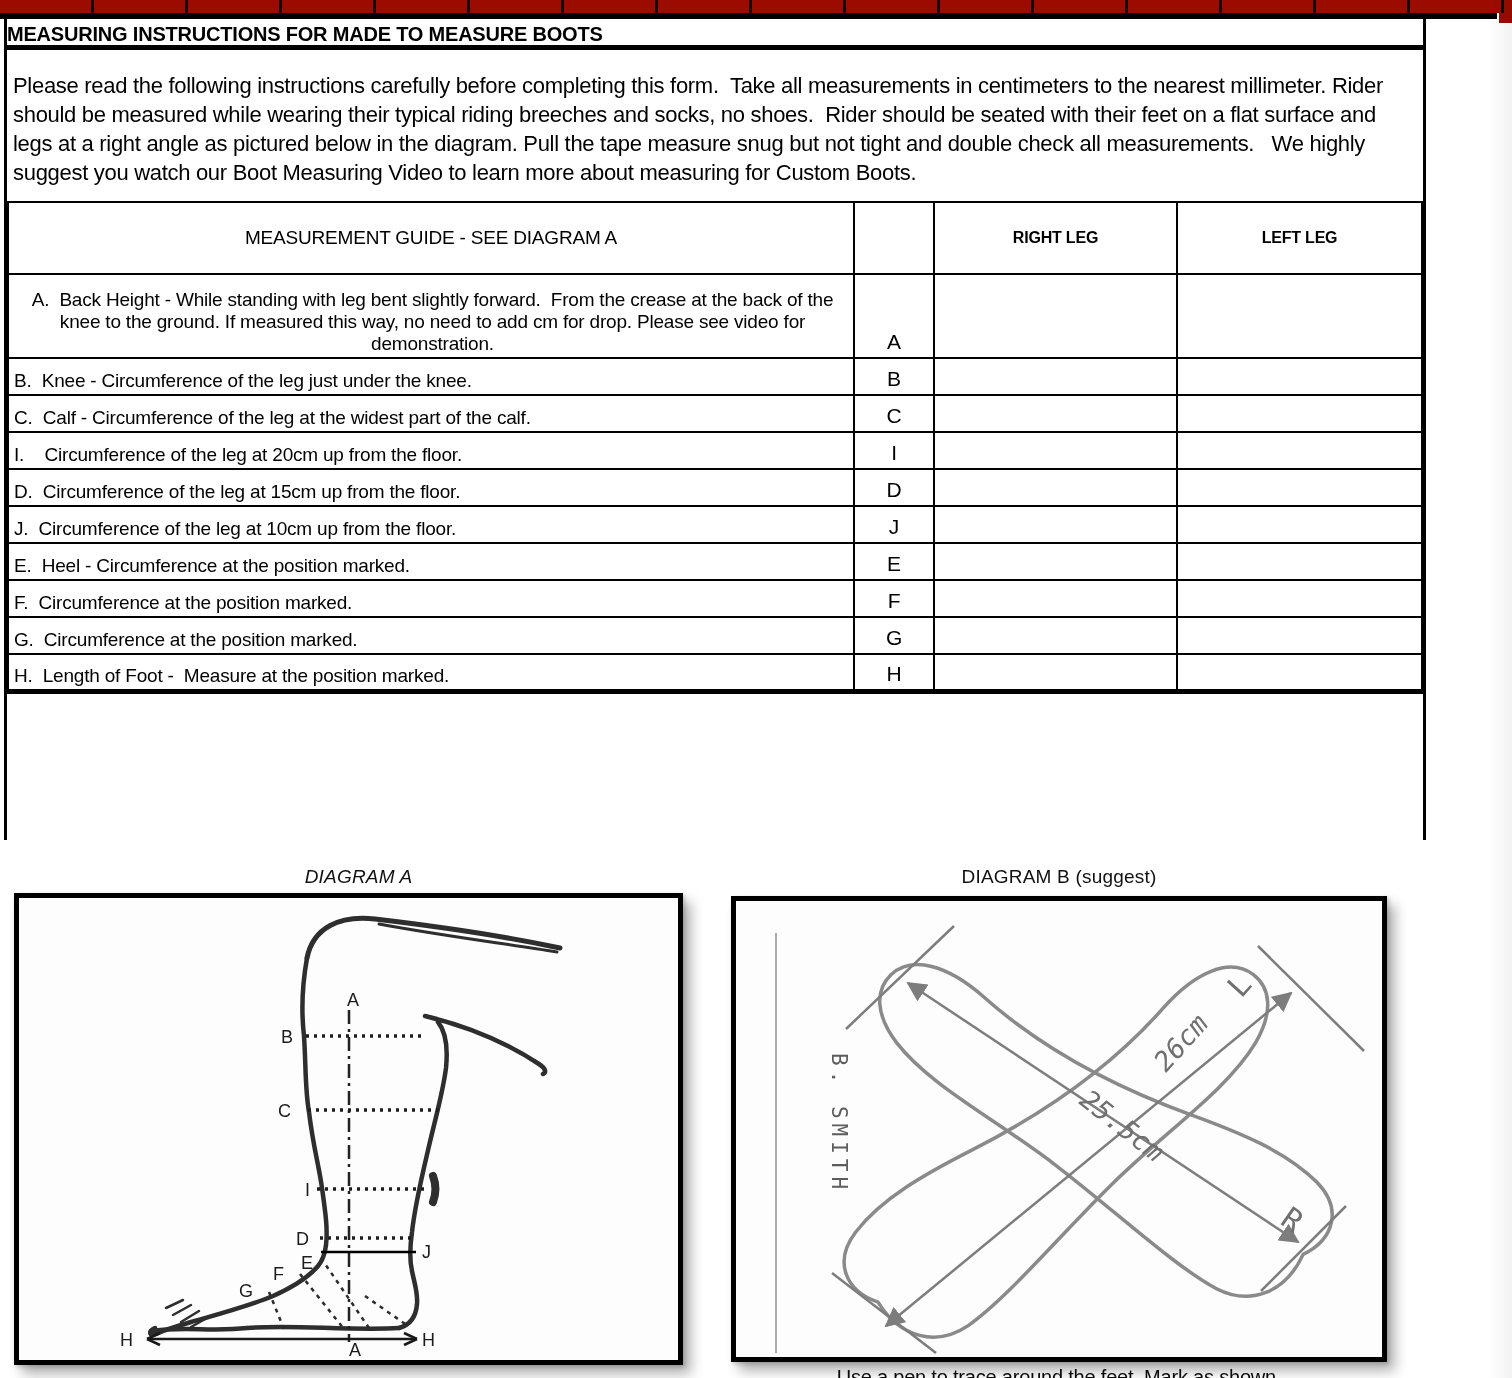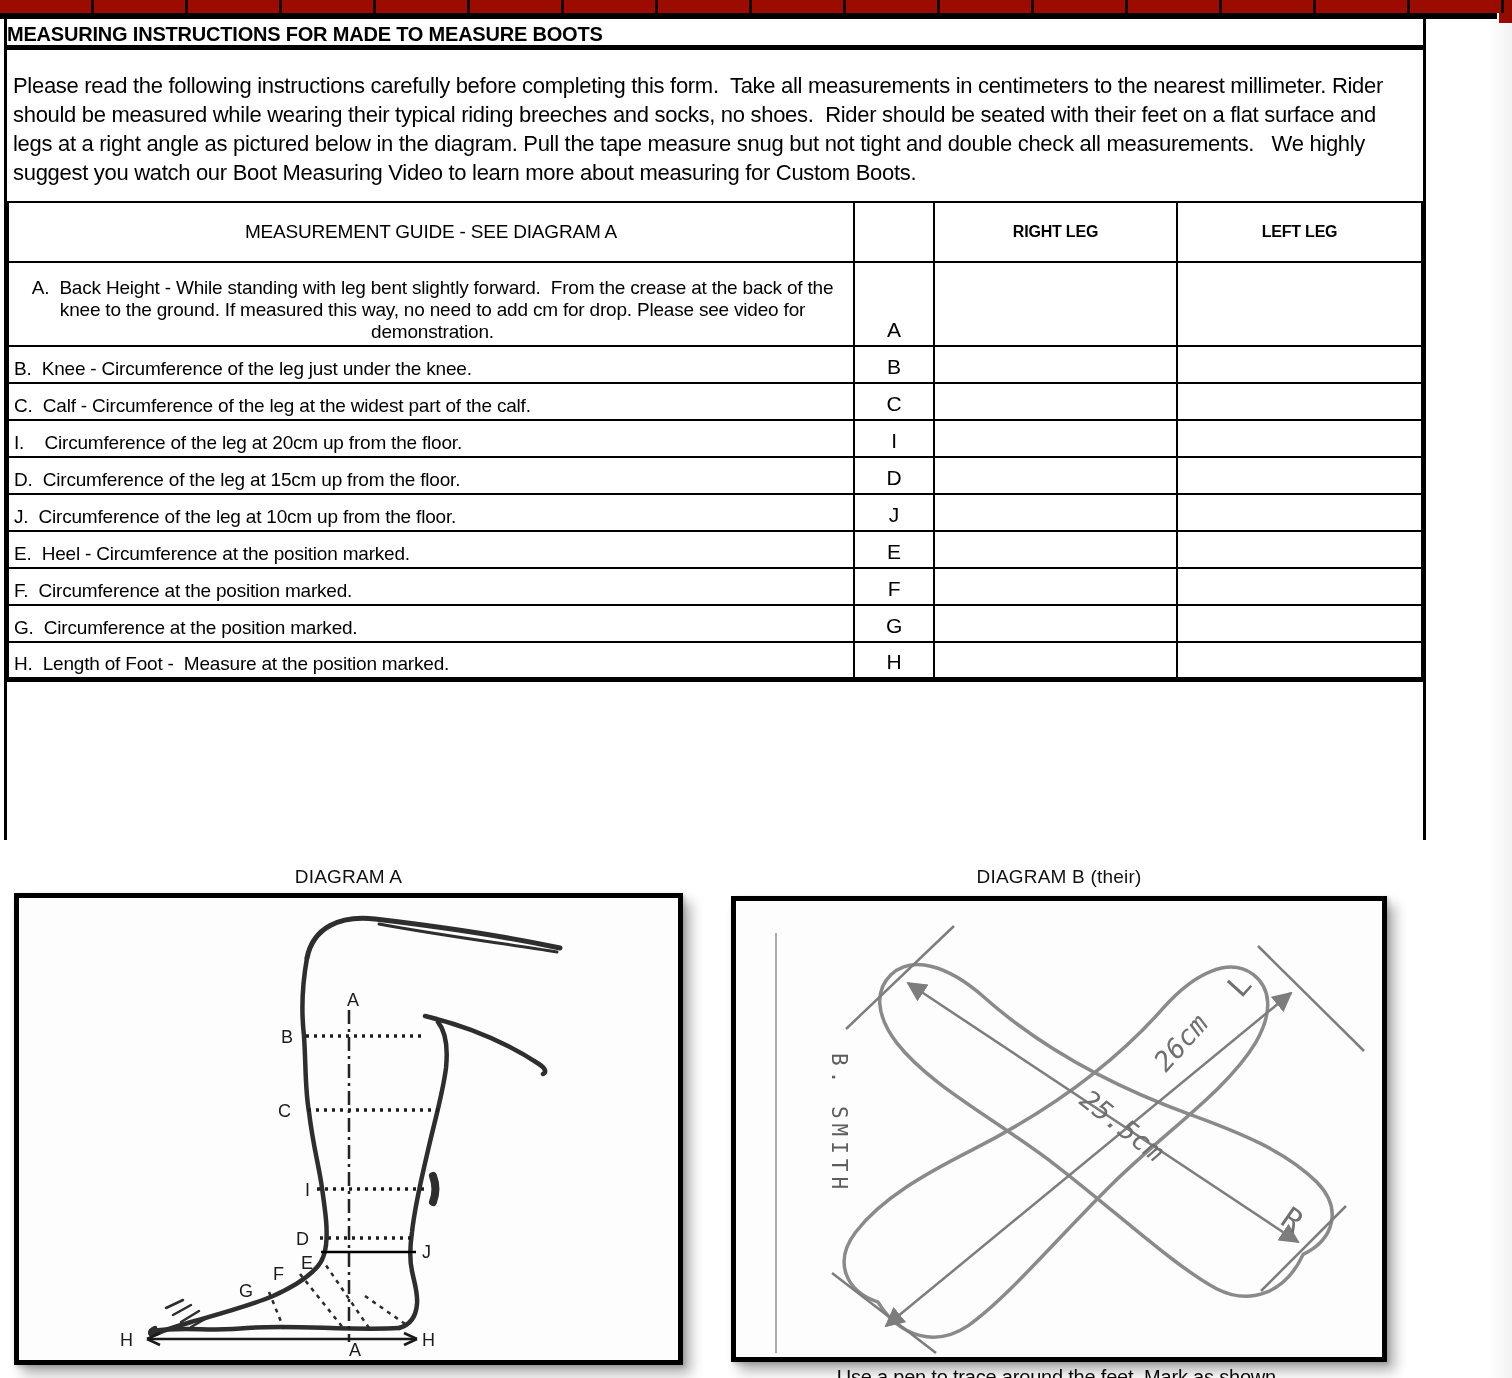--- a/index.html
+++ b/index.html
@@ -35,34 +35,34 @@
   }
   table.m-table {
     width:100%; border-collapse:collapse; table-layout:fixed;
     border-top:2px solid #000; border-bottom:5px solid #000;
   }
   .m-table td {
     border:2px solid #000; vertical-align:bottom;
     font-size:19px; letter-spacing:-0.2px; padding:0 2px 2px 5px;
   }
   .m-table td.desc { white-space:pre-wrap; }
-  .m-table tr.head-row td { vertical-align:middle; text-align:center; height:60px; padding:0 2px; }
+  .m-table tr.head-row td { vertical-align:middle; text-align:center; height:72px; padding:0 2px; }
   td.head-guide { font-size:19px; }
   td.head-leg { font-weight:bold; font-size:16px; }
   .m-table tr.row-tall td { height:84px;text-align:center; }
   .m-table tr.mrow td { height:37px; }
   td.letter { text-align:center; font-size:21px; padding:0 0 3px 0; }
   td.val { padding:0; }
 
   
   .diagram-title {
     position:absolute; top:866px; height:22px; text-align:center;
     font-size:19px; letter-spacing:0.2px; color:#111;
   }
-  .dt-a { left:14px; width:669px; }
+  .dt-a { left:24px; width:669px;font-style:italic; }
   .dt-b { left:731px; width:656px; }
   .diagram-box {
     position:absolute; border:5px solid #000; background:#fdfdfd;
     box-shadow:8px 9px 12px rgba(0,0,0,0.30), 2px 2px 4px rgba(0,0,0,0.18);
   }
   .box-a { left:14px; top:893px; width:669px; height:472px; }
   .box-b { left:731px; top:896px; width:656px; height:466px; }
   .caption {
     position:absolute; left:731px; top:1366px; width:656px;
     text-align:center; font-size:20px; letter-spacing:-0.2px; color:#0a0a0a;
@@ -163,21 +163,21 @@
           <td class="desc">H.  Length of Foot -  Measure at the position marked.</td>
           <td class="letter">H</td>
           <td class="val"></td>
           <td class="val"></td>
         </tr>
       </tbody>
     </table>
   </div>
 
   <div class="diagram-title dt-a">DIAGRAM A</div>
-  <div class="diagram-title dt-b">DIAGRAM B (their)</div>
+  <div class="diagram-title dt-b">DIAGRAM B (suggest)</div>
 
   <div class="diagram-box box-a">
     <svg width="659" height="462" viewBox="0 0 659 462">
       <g fill="none" stroke="#2e2e2e" stroke-linecap="round" stroke-linejoin="round">
 
         <path d="M 288,60 C 294,30 320,17 356,21 C 424,29 480,37 541,50" stroke-width="5"></path>
         <path d="M 360,26 C 425,38 482,45 538,54" stroke-width="3"></path>
 
         <path d="M 288,60 C 283,88 282,112 285,138 C 287,168 286,192 290,214
                  C 294,248 300,268 303,290 C 306,312 309,330 307,347

